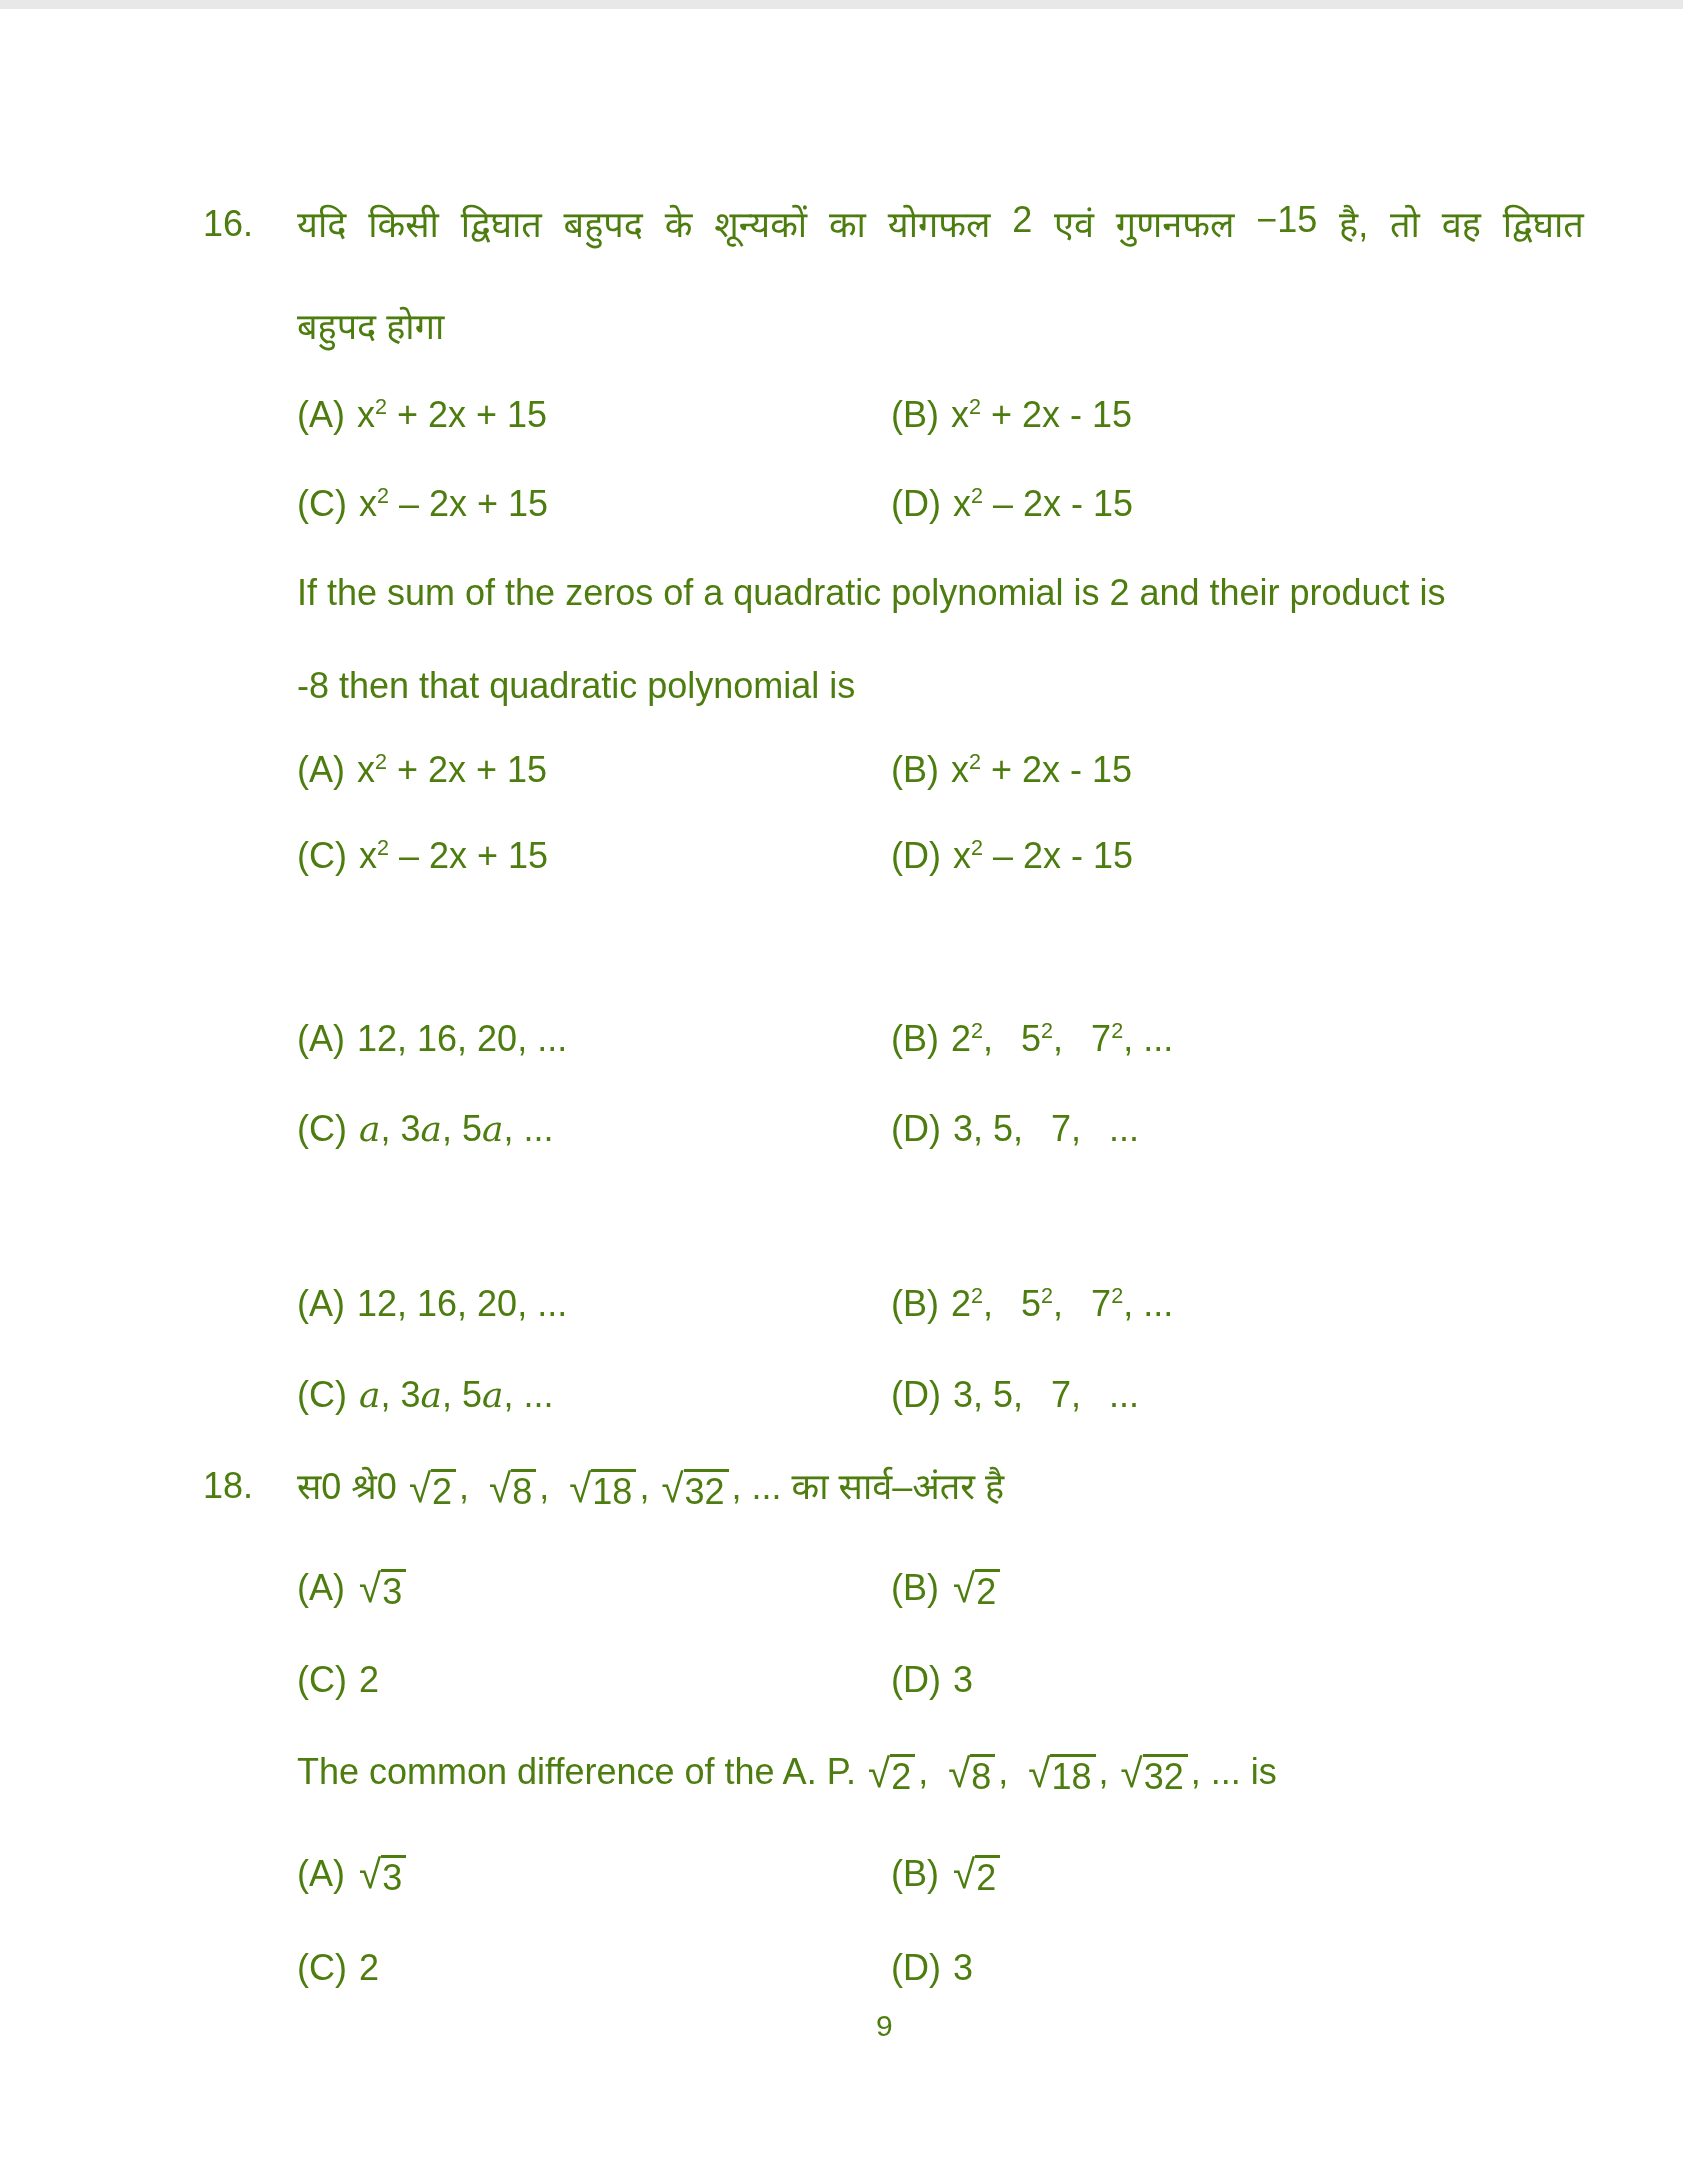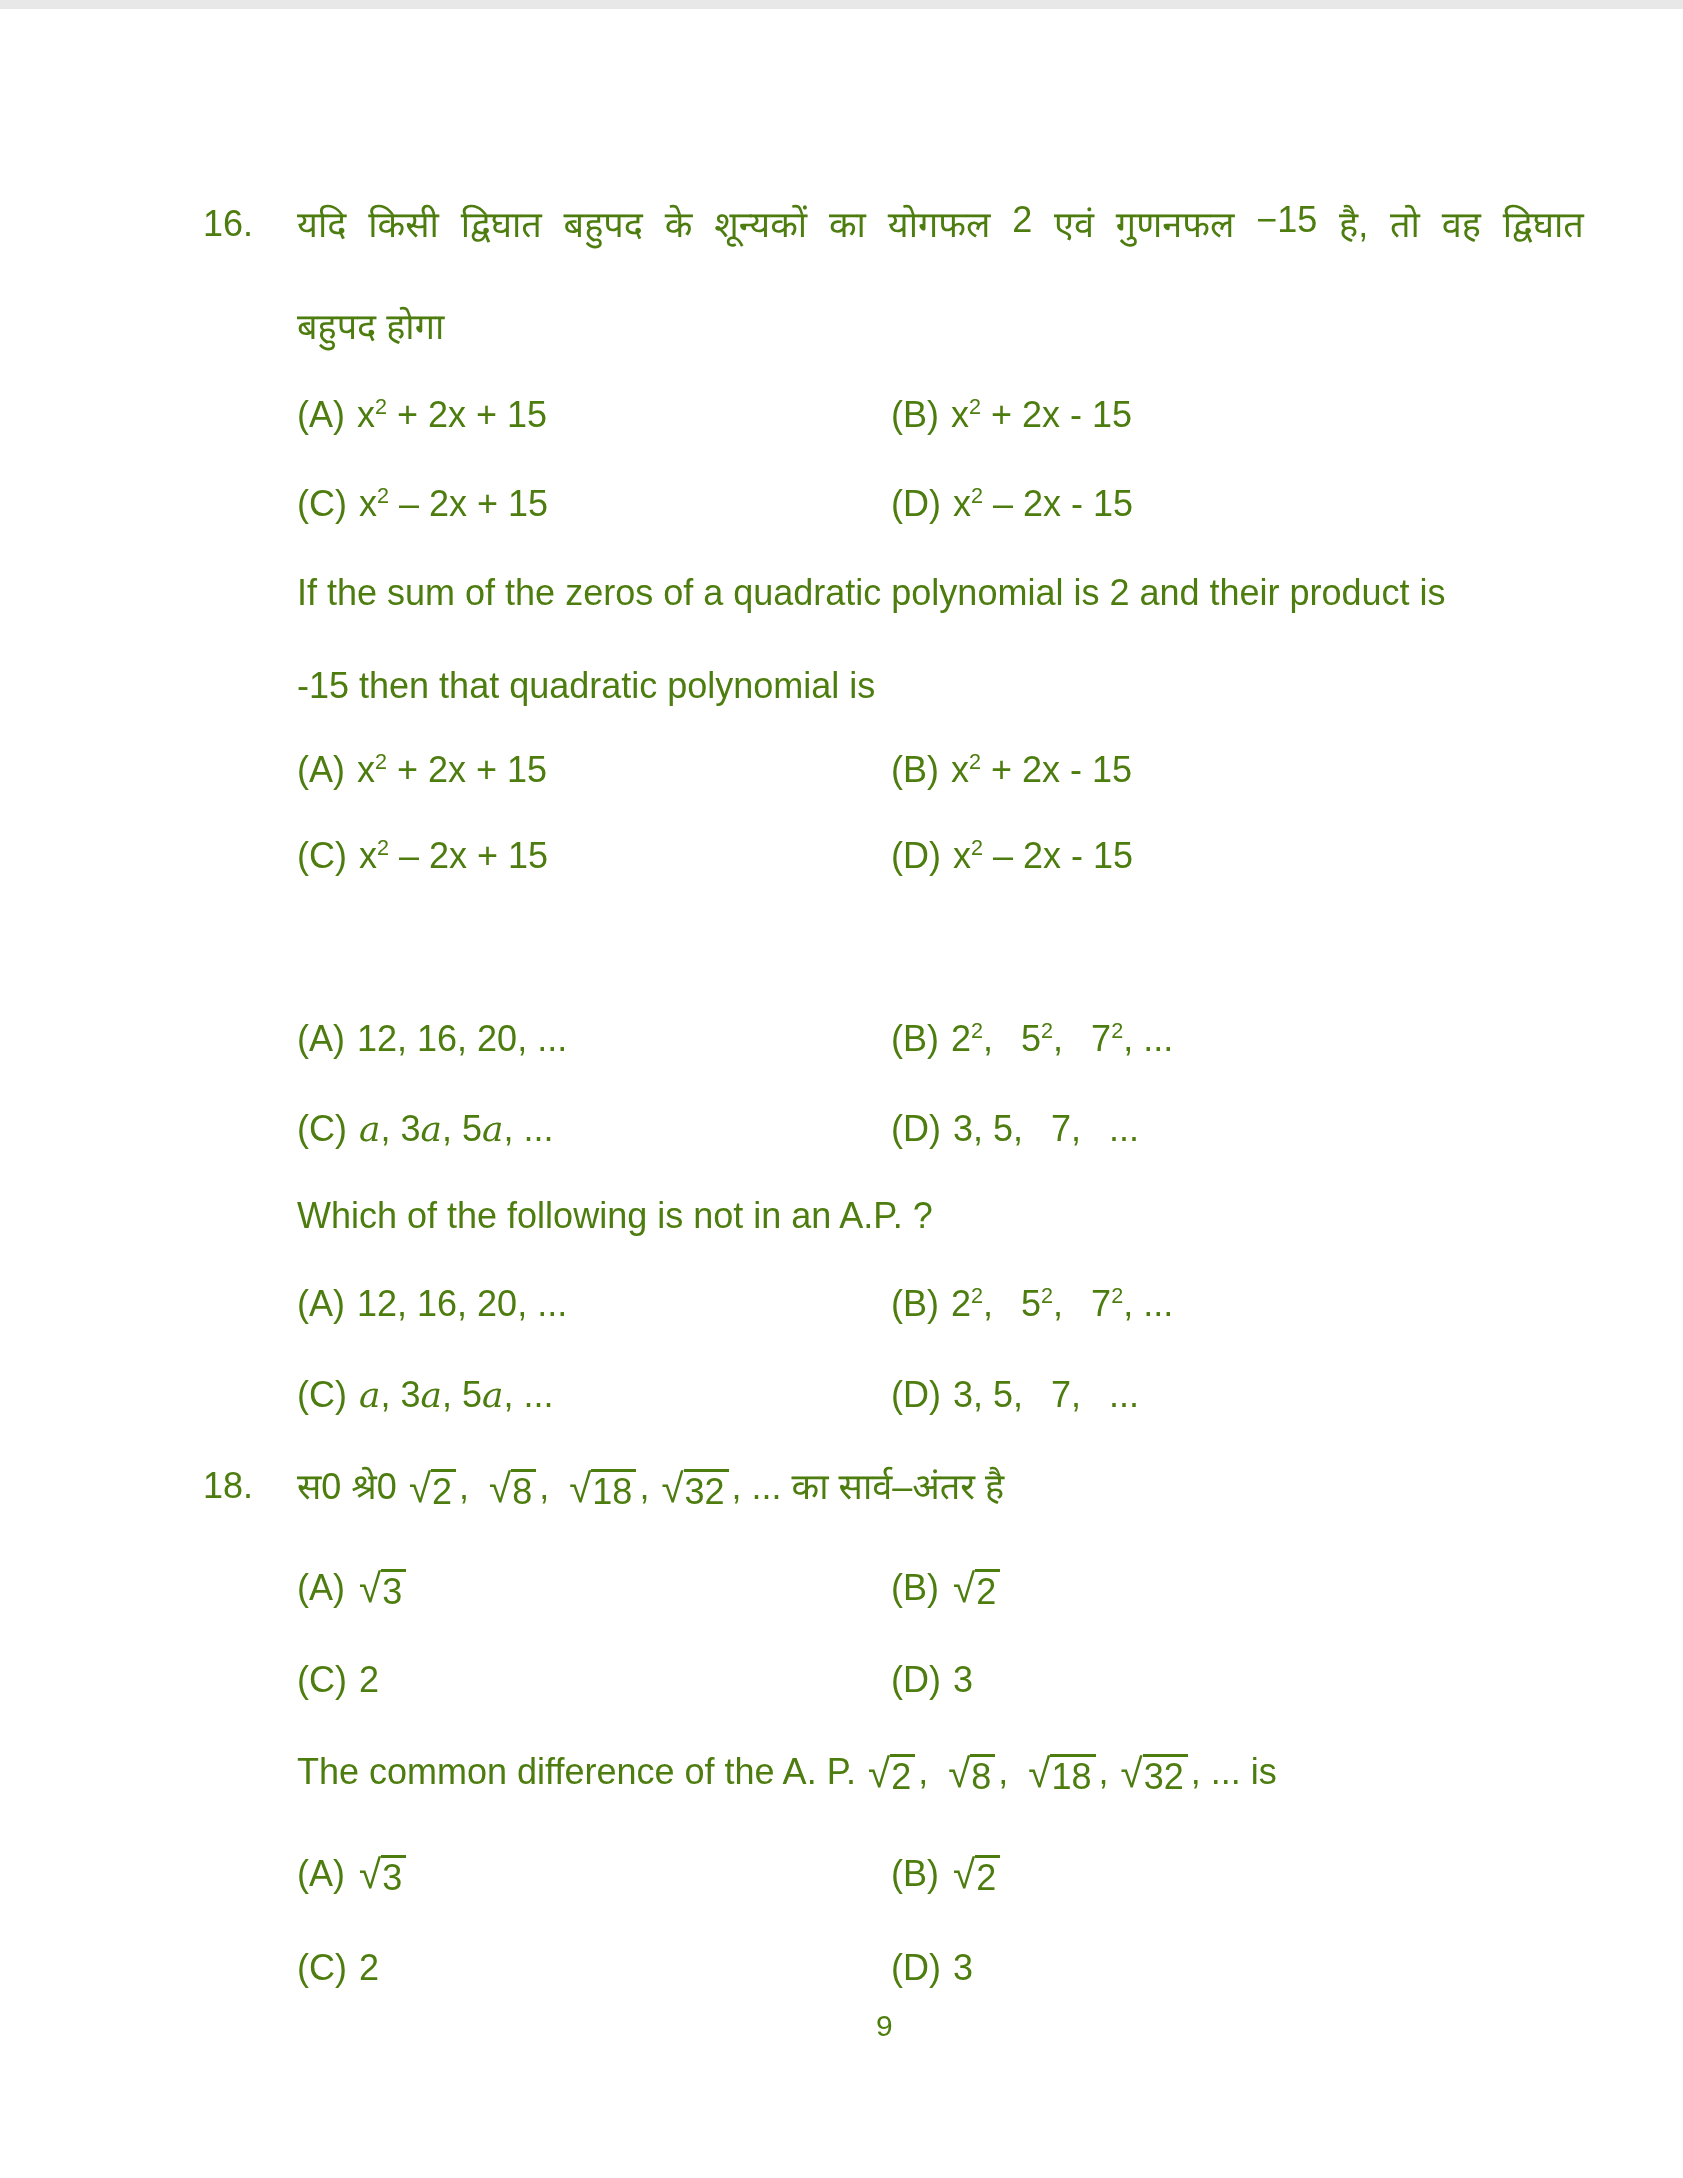--- a/index.html
+++ b/index.html
@@ -93,21 +93,21 @@
     <div class="opt">
       <span class="olabel">(D)</span>
       <span>x<sup>2</sup> – 2x - 15</span>
     </div>
   </div>
 
   <div class="row textrow" style="top:552px">
     <span>If the sum of the zeros of a quadratic polynomial is 2 and their product is</span>
   </div>
   <div class="row textrow" style="top:645px">
-    <span>-15 then that quadratic polynomial is</span>
+    <span>-8 then that quadratic polynomial is</span>
   </div>
   <div class="row optrow" style="top:729px">
     <div class="opt">
       <span class="olabel">(A)</span>
       <span>x<sup>2</sup> + 2x + 15</span>
     </div>
     <div class="opt">
       <span class="olabel">(B)</span>
       <span>x<sup>2</sup> + 2x - 15</span>
     </div>
@@ -137,23 +137,20 @@
     <div class="opt">
       <span class="olabel">(C)</span>
       <span><i>a</i>, 3<i>a</i>, 5<i>a</i>, ...</span>
     </div>
     <div class="opt">
       <span class="olabel">(D)</span>
       <span>3, 5,  7,  ...</span>
     </div>
   </div>
 
-  <div class="row textrow" style="top:1175px">
-    <span>Which of the following is not in an A.P. ?</span>
-  </div>
   <div class="row optrow" style="top:1263px">
     <div class="opt">
       <span class="olabel">(A)</span>
       <span>12, 16, 20, ...</span>
     </div>
     <div class="opt">
       <span class="olabel">(B)</span>
       <span>2<sup>2</sup>,  5<sup>2</sup>,  7<sup>2</sup>, ...</span>
     </div>
   </div>

